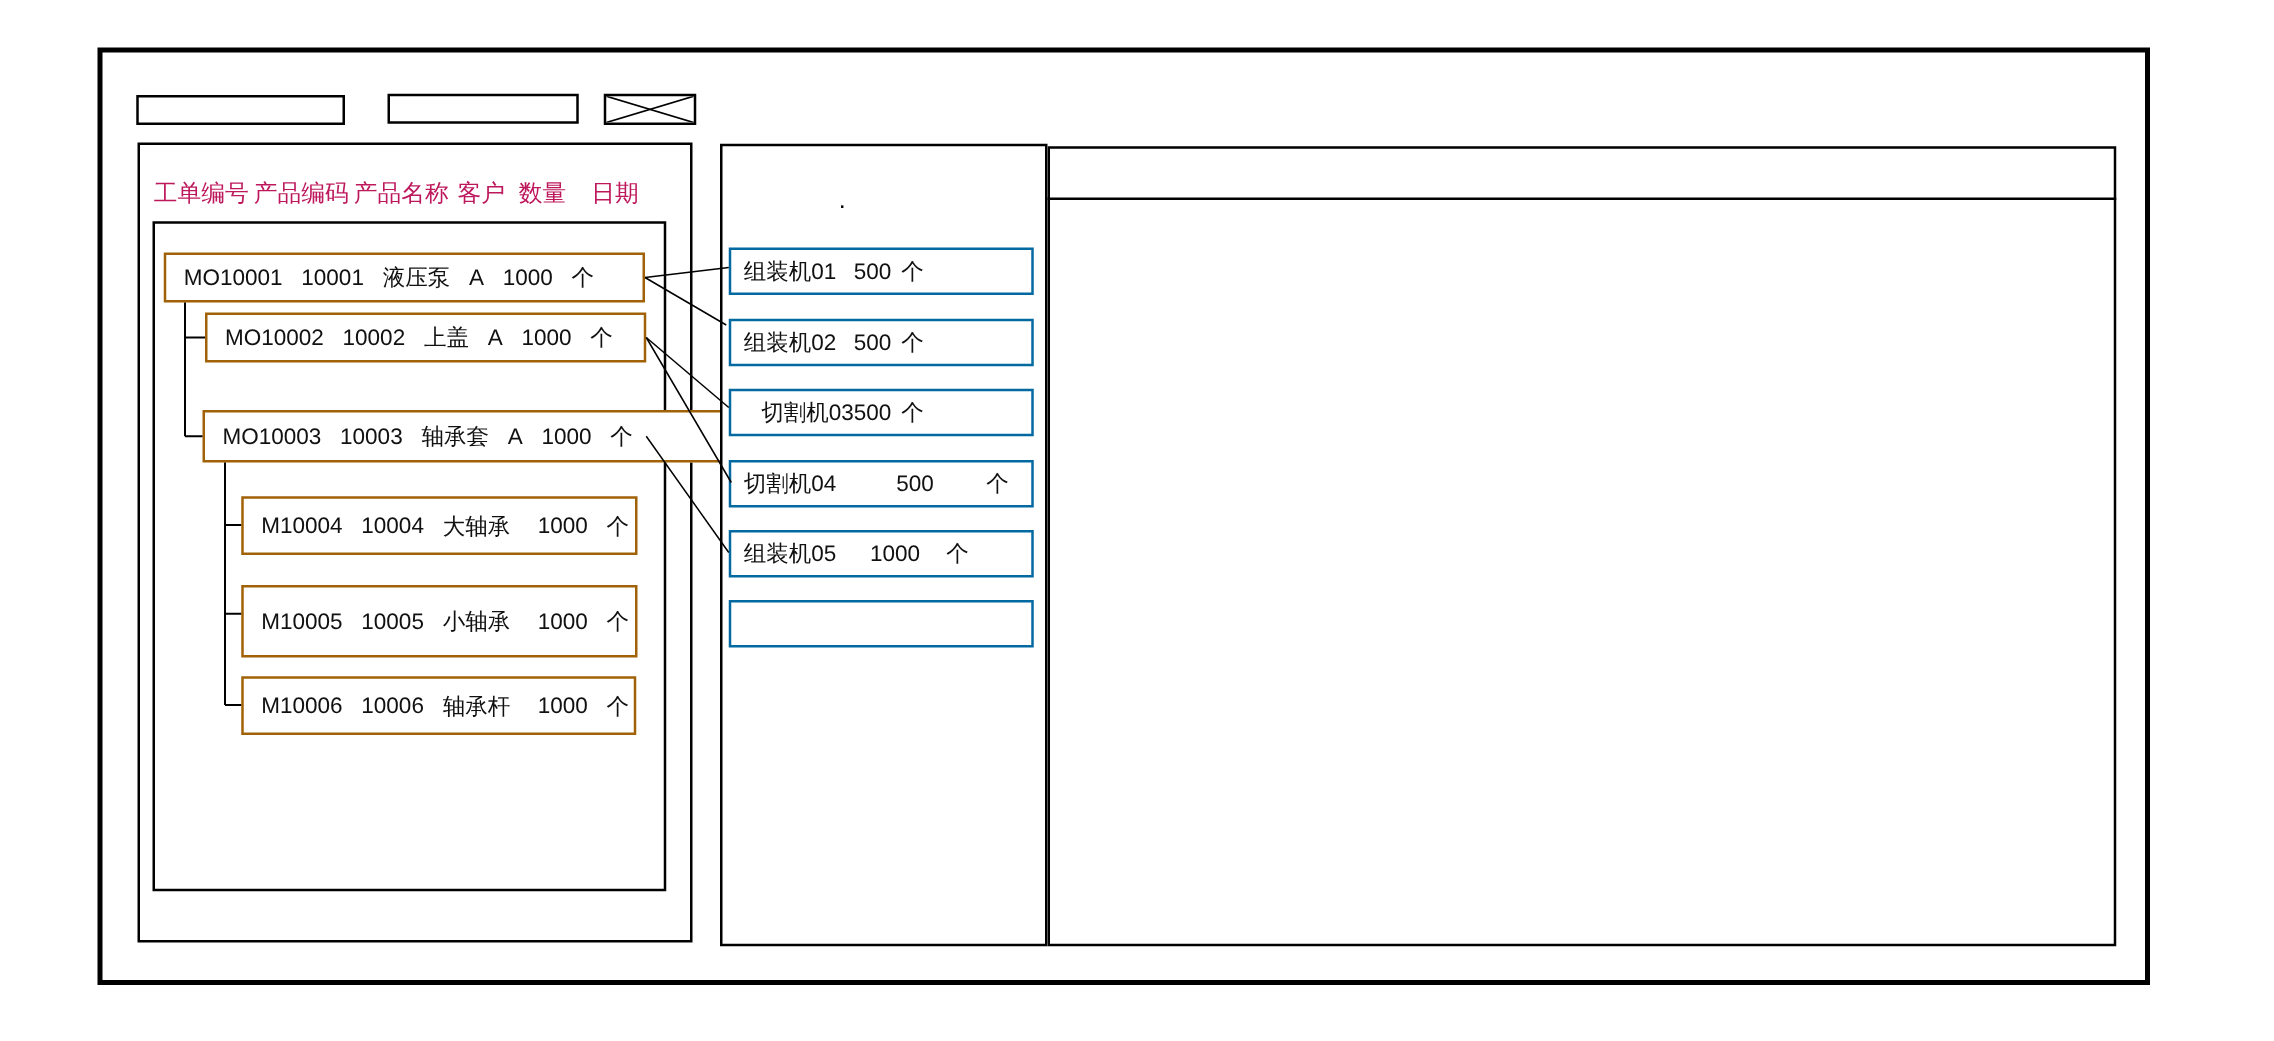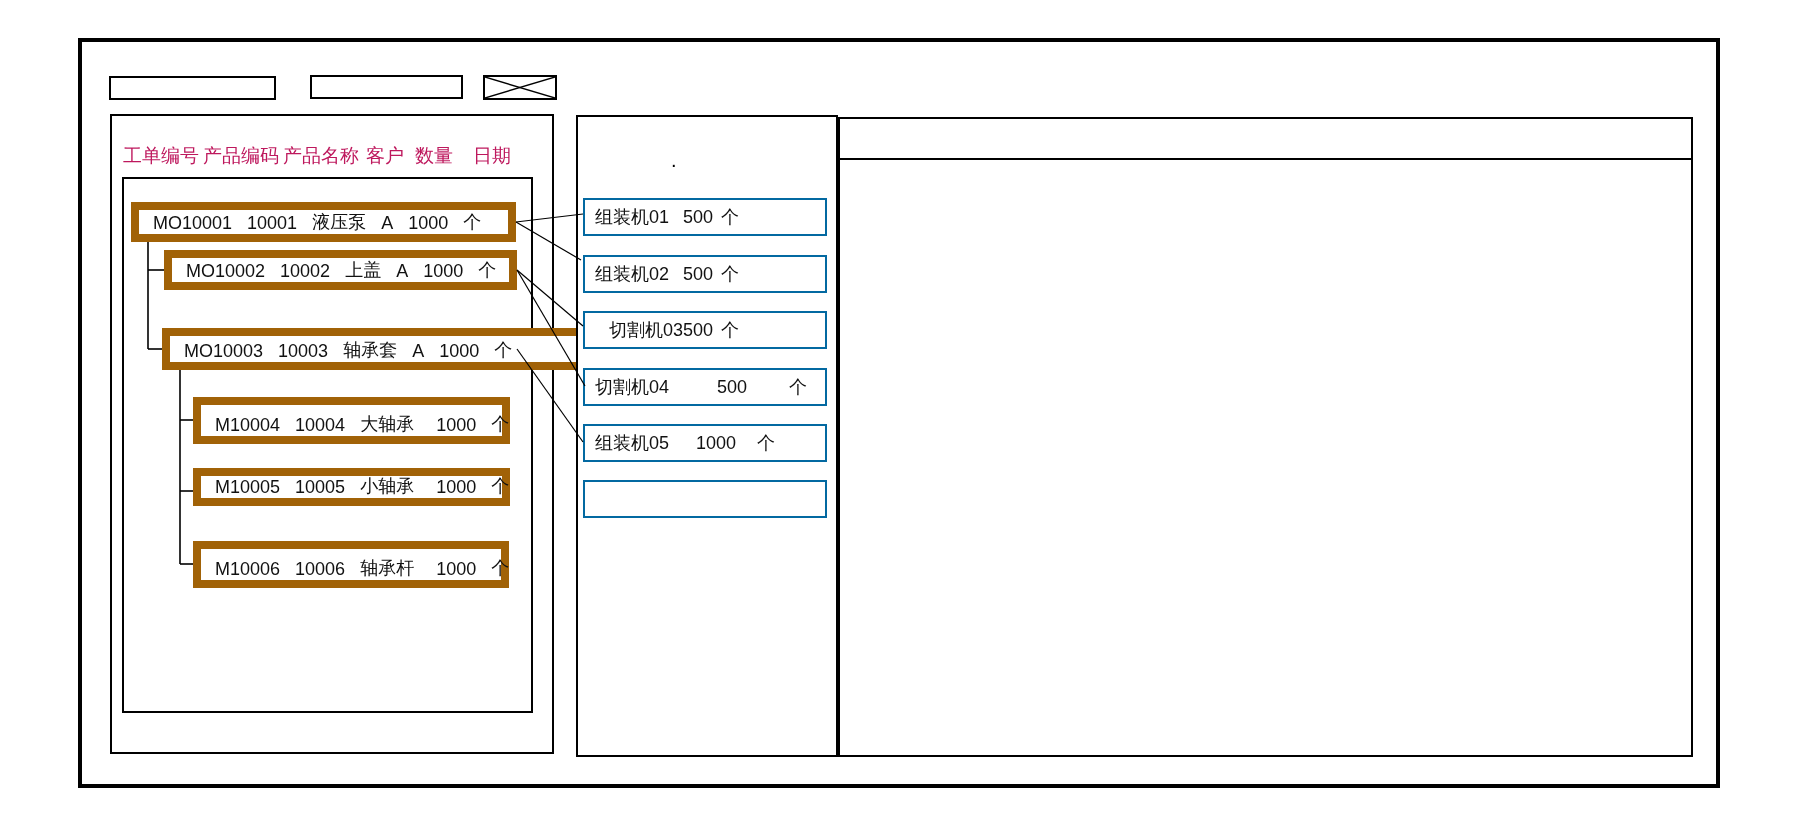--- a/index.html
+++ b/index.html
@@ -5,21 +5,21 @@
   * { box-sizing: border-box; margin: 0; padding: 0; }
   html, body { background: #ffffff; }
   body { font-family: "Liberation Sans", "DejaVu Sans", sans-serif; color: #111111; }
   .screen { position: relative; width: 1819px; height: 833px; background: #ffffff; overflow: hidden; }
   .outer-frame { position: absolute; left: 78px; top: 38px; width: 1642px; height: 750px; border: 4px solid #000; }
   .toolbar-field { position: absolute; border: 2px solid #000; background: #fff; }
   .x-box { position: absolute; left: 483px; top: 75px; width: 74px; height: 25px; border: 2px solid #000; }
   .x-box svg { display: block; width: 100%; height: 100%; }
   .panel { position: absolute; border: 2px solid #000; background: #fff; }
   .col-header { position: absolute; top: 146px; font-size: 19px; line-height: 20px; white-space: nowrap; color: #be185d; }
-  .node { position: absolute; border: 8px solid #a16207; background: #fff; display: flex; align-items: flex-end;
+  .node { position: absolute; border: 2px solid #a16207; background: #fff; display: flex; align-items: center;
           padding-left: 14px; gap: 15px; font-size: 18px; white-space: nowrap; }
   .node span:empty { margin-left: -8px; }
   .mach { position: absolute; left: 583px; width: 244px; height: 38px; border: 2px solid #0369a1; background: #fff;
           display: flex; align-items: center; padding-left: 10px; font-size: 18px; white-space: nowrap; }
   .mach .m-label { display: inline-block; width: 88px; }
   .mach .m-unit { margin-left: 8px; }
   .rp-divider { position: absolute; left: -2px; right: -2px; top: 39px; height: 0; border-top: 2px solid #000; }
   .stray-dot { position: absolute; left: 671px; top: 150px; font-size: 20px; line-height: 20px; color: #000; }
   .overlay { position: absolute; left: 0; top: 0; width: 1819px; height: 833px; pointer-events: none; }
   .overlay line { stroke: #000; }
@@ -78,21 +78,21 @@
     <span>个</span>
   </div>
   <div class="node" style="left:193px; top:397px; width:317px; height:47px;">
     <span>M10004</span>
     <span>10004</span>
     <span>大轴承</span>
     <span></span>
     <span>1000</span>
     <span>个</span>
   </div>
-  <div class="node" style="left:193px; top:468px; width:317px; height:38px;">
+  <div class="node" style="left:193px; top:468px; width:317px; height:58px;">
     <span>M10005</span>
     <span>10005</span>
     <span>小轴承</span>
     <span></span>
     <span>1000</span>
     <span>个</span>
   </div>
   <div class="node" style="left:193px; top:541px; width:316px; height:47px;">
     <span>M10006</span>
     <span>10006</span>

